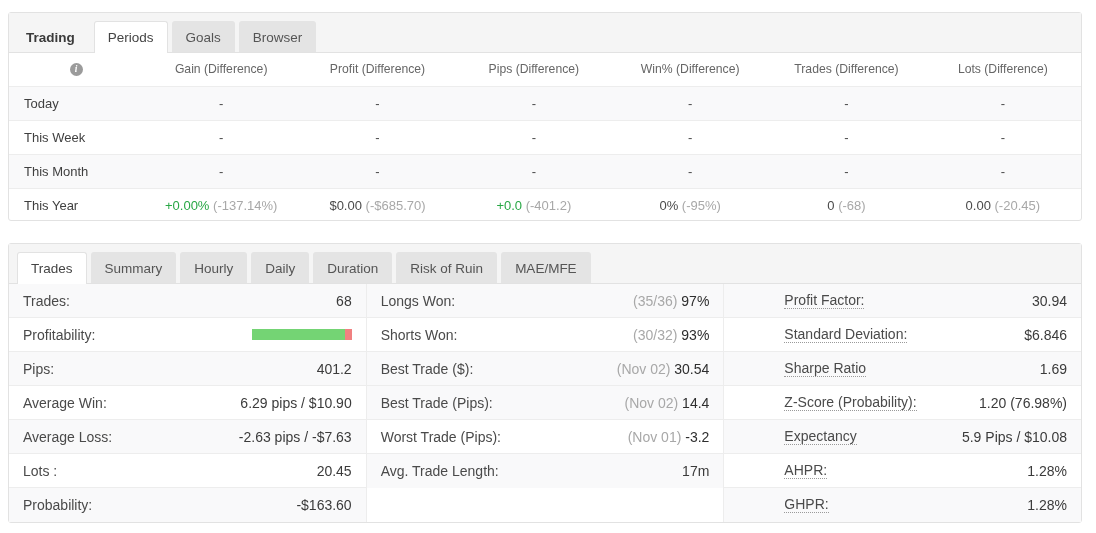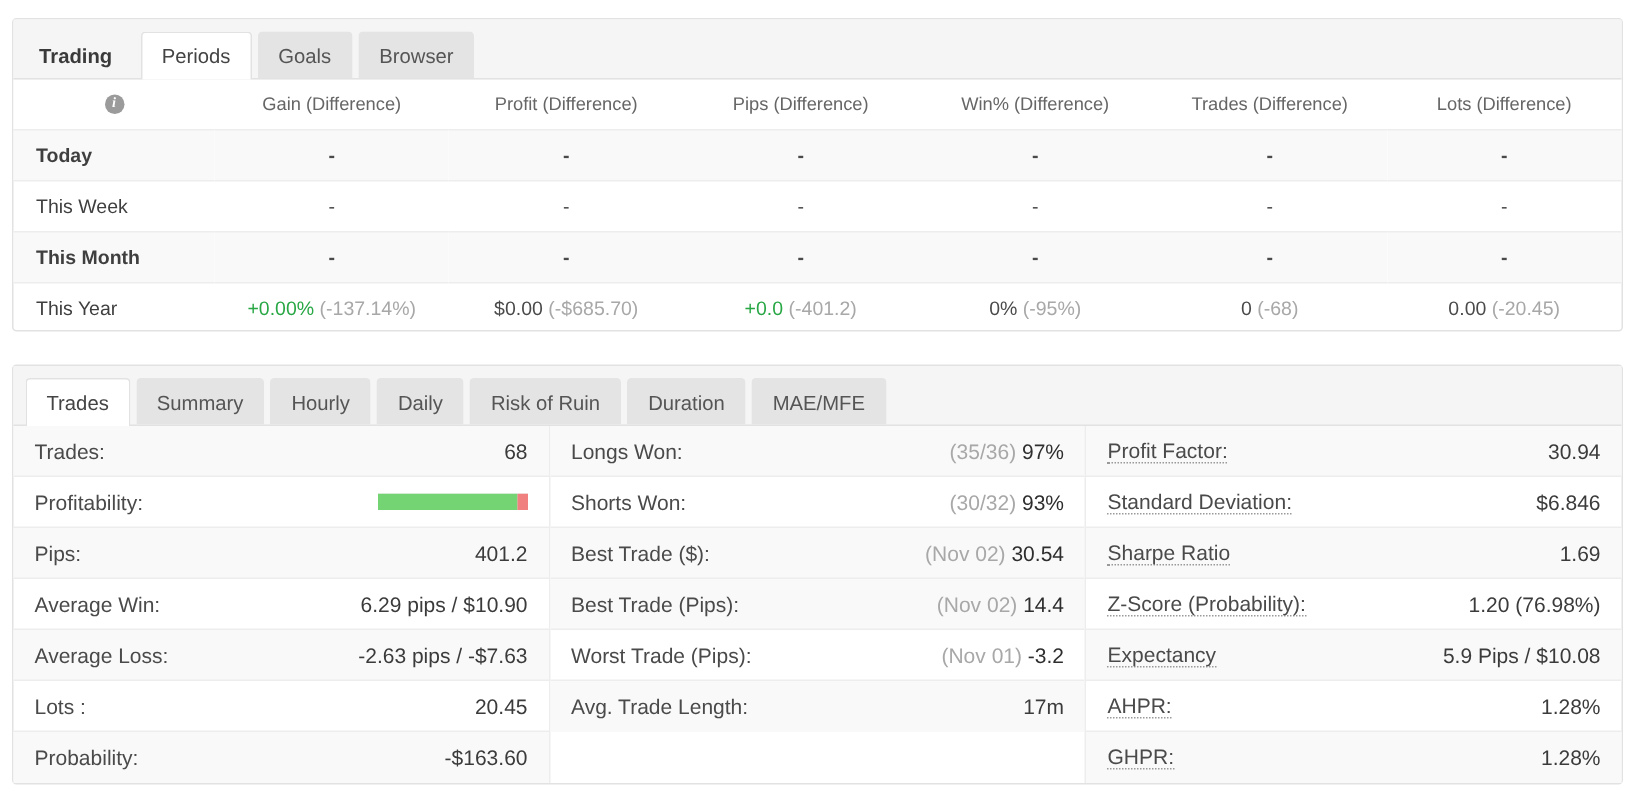--- a/index.html
+++ b/index.html
@@ -85,21 +85,21 @@
   table.periods td {
     font-size: 13px;
     color: #4a4a4a;
     height: 34px;
     padding: 0 16px;
     text-align: center;
     border-bottom: 1px solid #ededed;
   }
   table.periods tr:last-child td { border-bottom: none; }
   table.periods td.lbl { text-align: left; padding-left: 15px; color: #3f3f3f; }
-  table.periods tr.alt td { background: #f9f9fa; font-weight: bold; }
+  table.periods tr.alt td { background: #f9f9fa; }
   .pos { color: #28a745; }
   .diff { color: #a8a8a8; }
   .info-icon {
     display: inline-block;
     width: 13px; height: 13px;
     border-radius: 50%;
     background: #9b9b9b;
     color: #fff;
     font-size: 9.5px;
     line-height: 13px;
@@ -129,20 +129,21 @@
     white-space: nowrap;
     overflow: hidden;
   }
   .srow:last-child { border-bottom: none; }
   .srow.alt { background: #f9f9fa; }
   .slabel { color: #4a4a4a; }
   .slabel.tip {
     border-bottom: 1px dotted #9a9a9a;
     line-height: 15px;
     cursor: help;
+    margin-left: 46px;
   }
   .svalue { color: #3b3b3b; text-align: right; }
   .svalue .muted { color: #a8a8a8; }
   .svalue .strong { color: #2e2e2e; }
 
   
   .profbar {
     width: 100px; height: 11px;
     display: flex;
     overflow: hidden;
@@ -219,22 +220,22 @@
 
   </div>
 
   <div class="panel" id="stats-panel">
 
     <div class="tabstrip" id="stats-tabs">
         <div class="tab active">Trades</div>
         <div class="tab">Summary</div>
         <div class="tab">Hourly</div>
         <div class="tab">Daily</div>
+        <div class="tab">Duration</div>
         <div class="tab">Risk of Ruin</div>
-        <div class="tab">Duration</div>
         <div class="tab">MAE/MFE</div>
       </div>
 
     <div class="stats-body" id="stats-body">
         <div class="stats-col">
           <div class="srow alt">
             <span class="slabel">Trades:</span>
             <span class="svalue">68</span>
           </div>
           <div class="srow">

